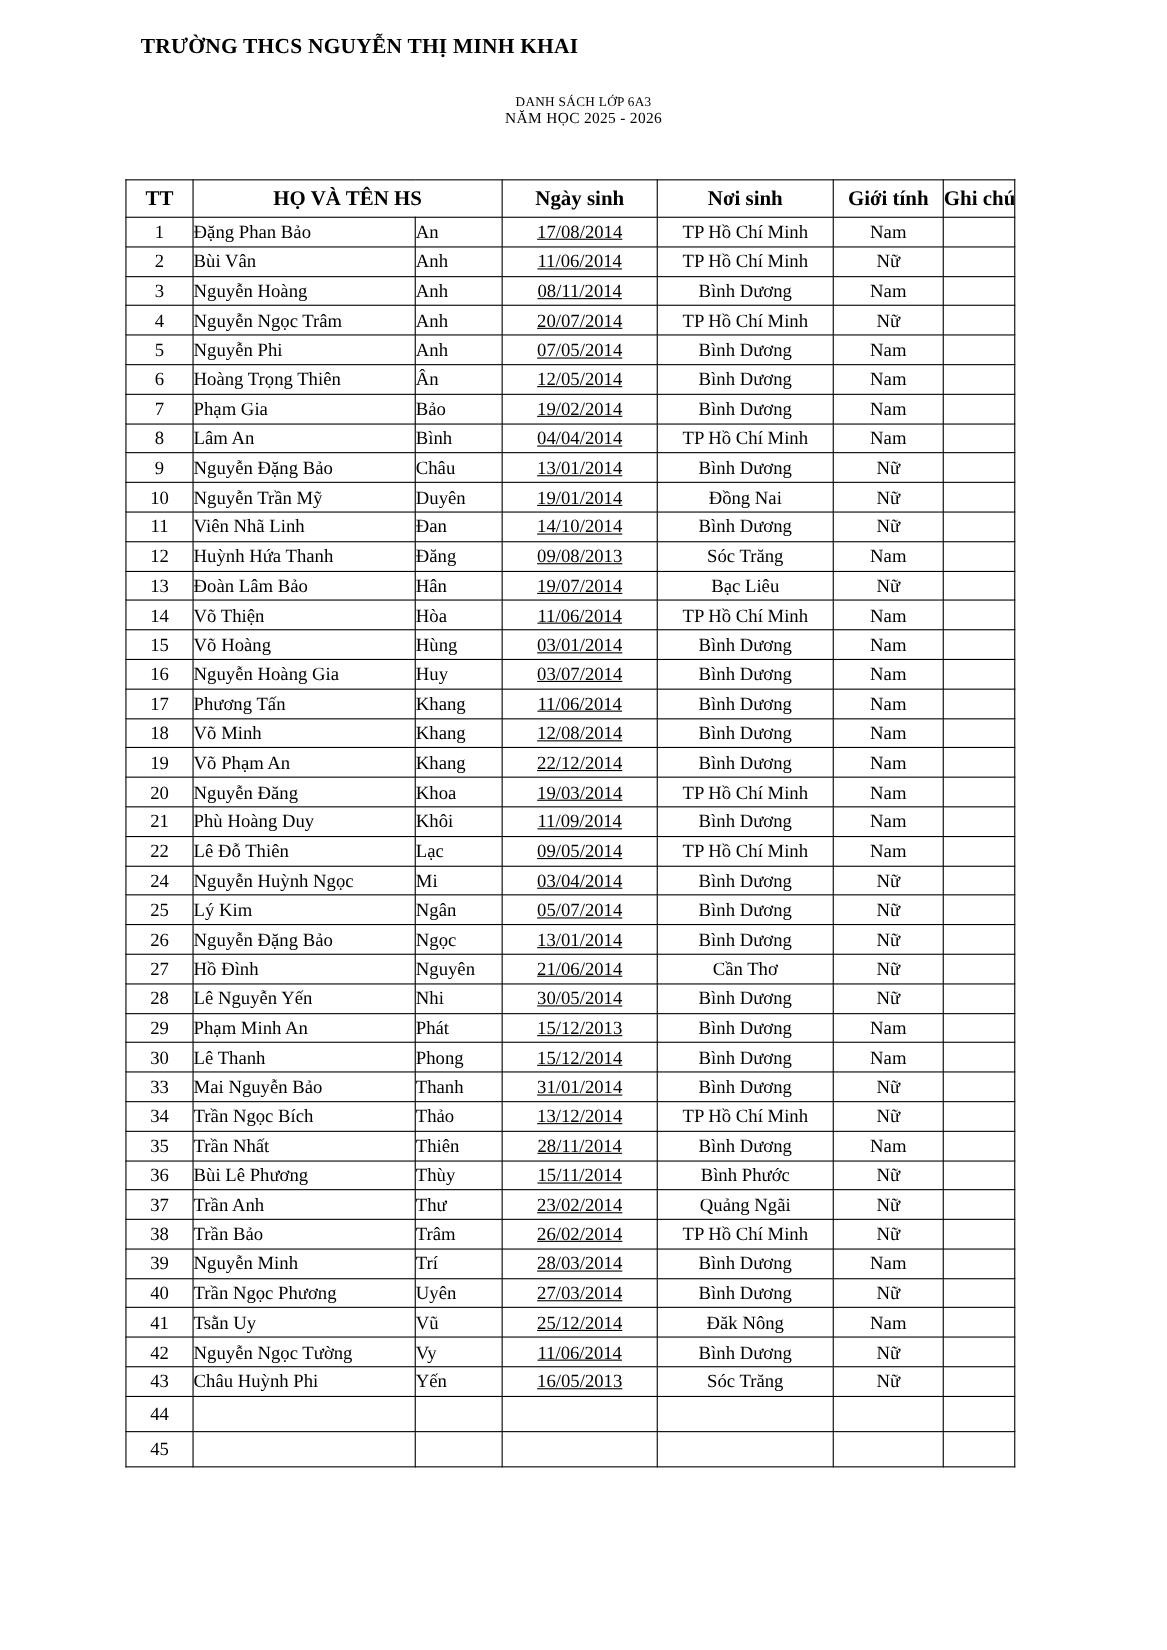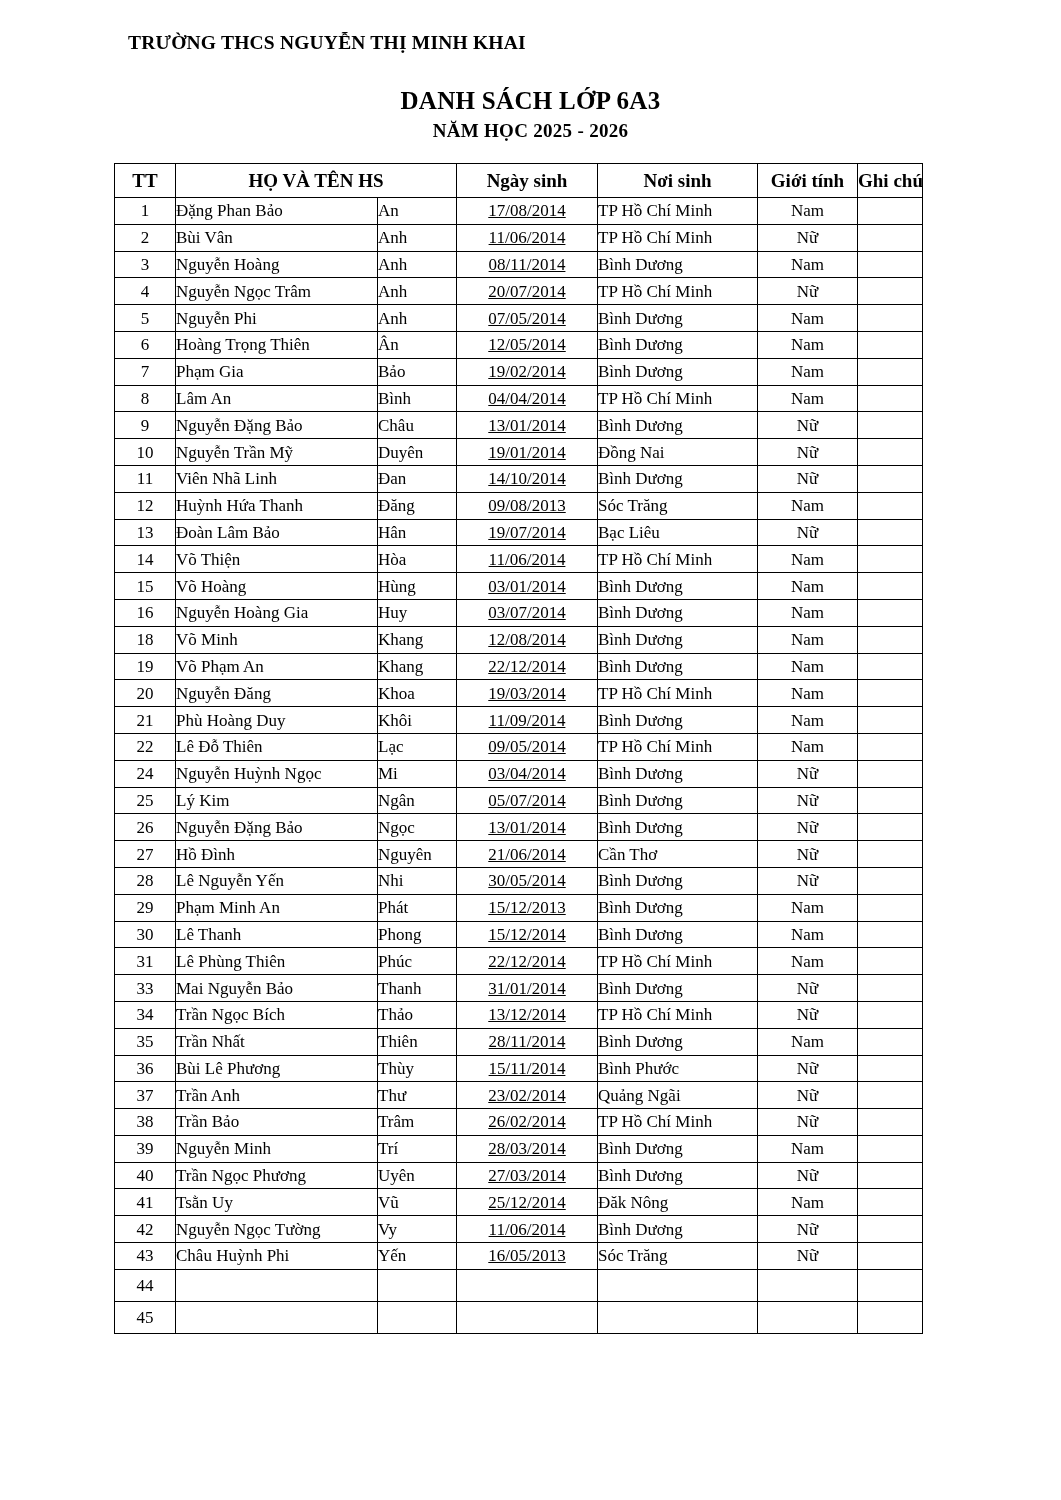--- a/index.html
+++ b/index.html
@@ -36,28 +36,28 @@
   }
 
   .doc-title-block {
     position: absolute;
     left: 0;
     right: 0;
     top: 84px;
     text-align: center;
   }
   .doc-title {
-    font-size: 25px;
-    font-weight: bold;
+    font-size: 12px;
+    font-weight: normal;
     letter-spacing: 0.3px;
     line-height: 1.35;
   }
   .doc-subtitle {
-    font-size: 19px;
-    font-weight: bold;
+    font-size: 14px;
+    font-weight: normal;
     letter-spacing: 0.3px;
     line-height: 1.35;
   }
 
   
   .table-wrap {
     position: absolute;
     left: 114px;
     top: 163px;
     width: 808px;
@@ -99,21 +99,21 @@
   col.c-ten     { width: 79px;  }
   col.c-ngay    { width: 141px; }
   col.c-noi     { width: 160px; }
   col.c-gt      { width: 100px; }
   col.c-ghichu  { width: 65px;  }
 
   .cell-tt      { text-align: center; }
   .cell-ho      { text-align: left; padding-left: 7px; }
   .cell-ten     { text-align: left; padding-left: 6px; }
   .cell-ngay    { text-align: center; text-decoration: underline; }
-  .cell-noi     { text-align: left; }
+  .cell-noi     { text-align: center; }
   .cell-gt      { text-align: center; }
   .cell-ghichu  { text-align: center; }
 </style>
 </head>
 <body>
 
 <div class="page">
 
   <div class="school-name">TRƯỜNG THCS NGUYỄN THỊ MINH KHAI</div>
 
@@ -282,20 +282,29 @@
           <tr>
             <td class="cell-tt">16</td>
             <td class="cell-ho">Nguyễn Hoàng Gia</td>
             <td class="cell-ten">Huy</td>
             <td class="cell-ngay">03/07/2014</td>
             <td class="cell-noi">Bình Dương</td>
             <td class="cell-gt">Nam</td>
             <td class="cell-ghichu"></td>
           </tr>
           <tr>
+            <td class="cell-tt">17</td>
+            <td class="cell-ho">Phương Tấn</td>
+            <td class="cell-ten">Khang</td>
+            <td class="cell-ngay">11/06/2014</td>
+            <td class="cell-noi">Bình Dương</td>
+            <td class="cell-gt">Nam</td>
+            <td class="cell-ghichu"></td>
+          </tr>
+          <tr>
             <td class="cell-tt">18</td>
             <td class="cell-ho">Võ Minh</td>
             <td class="cell-ten">Khang</td>
             <td class="cell-ngay">12/08/2014</td>
             <td class="cell-noi">Bình Dương</td>
             <td class="cell-gt">Nam</td>
             <td class="cell-ghichu"></td>
           </tr>
           <tr>
             <td class="cell-tt">19</td>
@@ -386,29 +395,20 @@
             <td class="cell-noi">Bình Dương</td>
             <td class="cell-gt">Nam</td>
             <td class="cell-ghichu"></td>
           </tr>
           <tr>
             <td class="cell-tt">30</td>
             <td class="cell-ho">Lê Thanh</td>
             <td class="cell-ten">Phong</td>
             <td class="cell-ngay">15/12/2014</td>
             <td class="cell-noi">Bình Dương</td>
-            <td class="cell-gt">Nam</td>
-            <td class="cell-ghichu"></td>
-          </tr>
-          <tr>
-            <td class="cell-tt">31</td>
-            <td class="cell-ho">Lê Phùng Thiên</td>
-            <td class="cell-ten">Phúc</td>
-            <td class="cell-ngay">22/12/2014</td>
-            <td class="cell-noi">TP Hồ Chí Minh</td>
             <td class="cell-gt">Nam</td>
             <td class="cell-ghichu"></td>
           </tr>
           <tr>
             <td class="cell-tt">33</td>
             <td class="cell-ho">Mai Nguyễn Bảo</td>
             <td class="cell-ten">Thanh</td>
             <td class="cell-ngay">31/01/2014</td>
             <td class="cell-noi">Bình Dương</td>
             <td class="cell-gt">Nữ</td>

